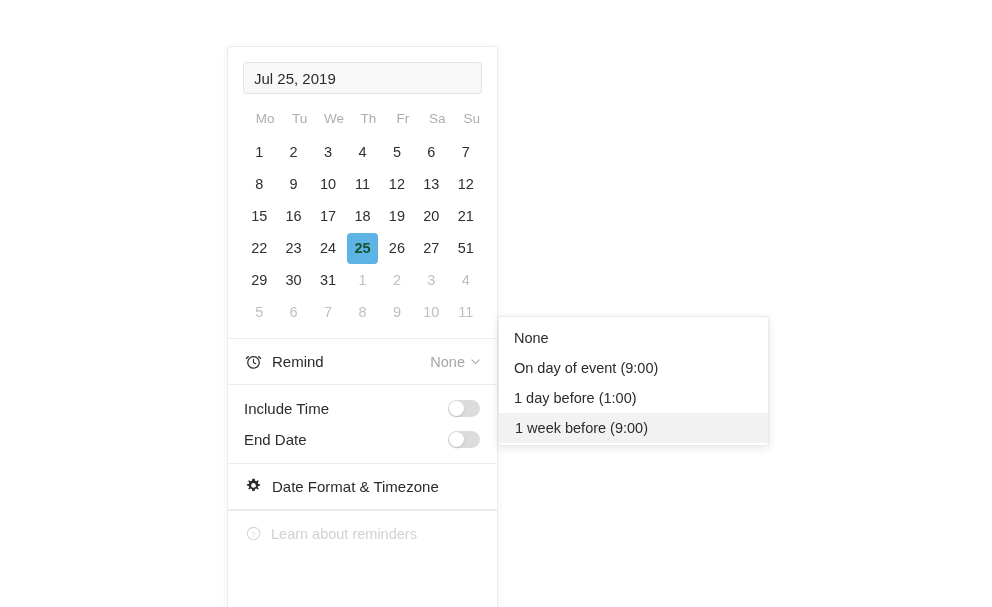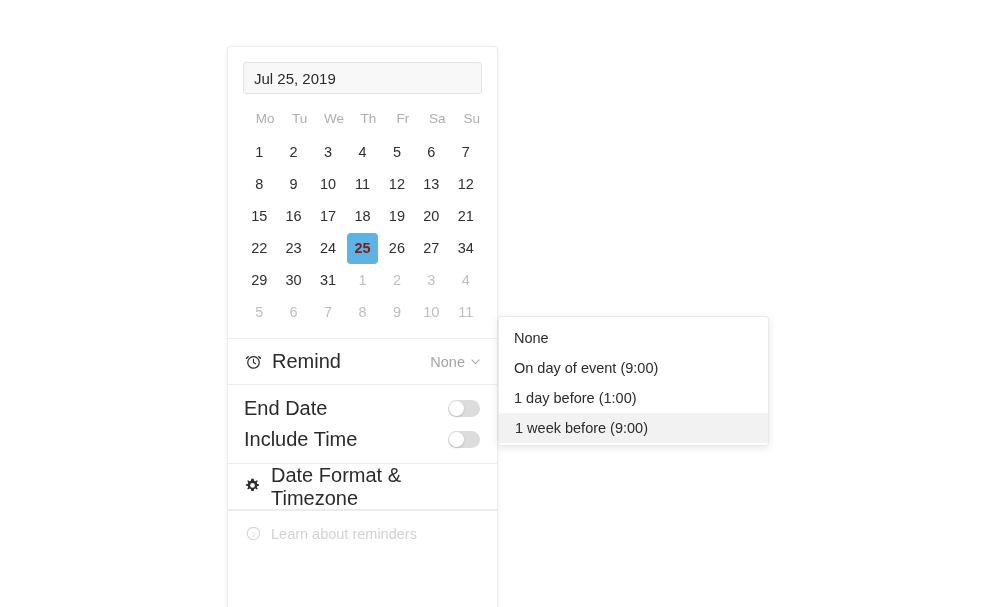--- a/index.html
+++ b/index.html
@@ -120,21 +120,21 @@
     align-items: center;
     justify-content: center;
     border-radius: 4px;
     padding: 0 4px;
   }
 
   .day.muted { color: #bfbfbf; }
 
   .day.selected .pill {
     background: #5cb3e4;
-    color: #7f1d1d;
+    color: #14532d;
     font-weight: bold;
   }
 
   
   .divider {
     height: 1px;
     background: #ececec;
     width: 100%;
   }
 
@@ -147,21 +147,21 @@
     cursor: pointer;
   }
 
   .row-left {
     display: flex;
     align-items: center;
     gap: 10px;
   }
 
   .row-label {
-    font-size: 20px;
+    font-size: 15px;
     color: #2b2b2b;
   }
 
   .row-value {
     display: flex;
     align-items: center;
     gap: 5px;
     font-size: 14.5px;
     color: #a6a6a6;
   }
@@ -342,21 +342,21 @@
         <div class="day selected">
           <span class="pill">25</span>
         </div>
         <div class="day">
           <span class="pill">26</span>
         </div>
         <div class="day">
           <span class="pill">27</span>
         </div>
         <div class="day">
-          <span class="pill">34</span>
+          <span class="pill">51</span>
         </div>
         <div class="day">
           <span class="pill">29</span>
         </div>
         <div class="day">
           <span class="pill">30</span>
         </div>
         <div class="day">
           <span class="pill">31</span>
         </div>
@@ -416,27 +416,27 @@
             <polyline points="2,4.3 6,8.3 10,4.3" fill="none" stroke="#a6a6a6" stroke-width="1.1" stroke-linecap="round" stroke-linejoin="round"></polyline>
           </svg>
         </span>
       </div>
     </div>
 
     <div class="divider"></div>
 
     <div class="toggle-group" id="toggle-group">
         <div class="toggle-row">
-          <span class="row-label">End Date</span>
+          <span class="row-label">Include Time</span>
           <div class="toggle">
             <div class="knob"></div>
           </div>
         </div>
         <div class="toggle-row">
-          <span class="row-label">Include Time</span>
+          <span class="row-label">End Date</span>
           <div class="toggle">
             <div class="knob"></div>
           </div>
         </div>
       </div>
 
     <div class="divider"></div>
 
     <div class="row">
       <div class="row-left">

